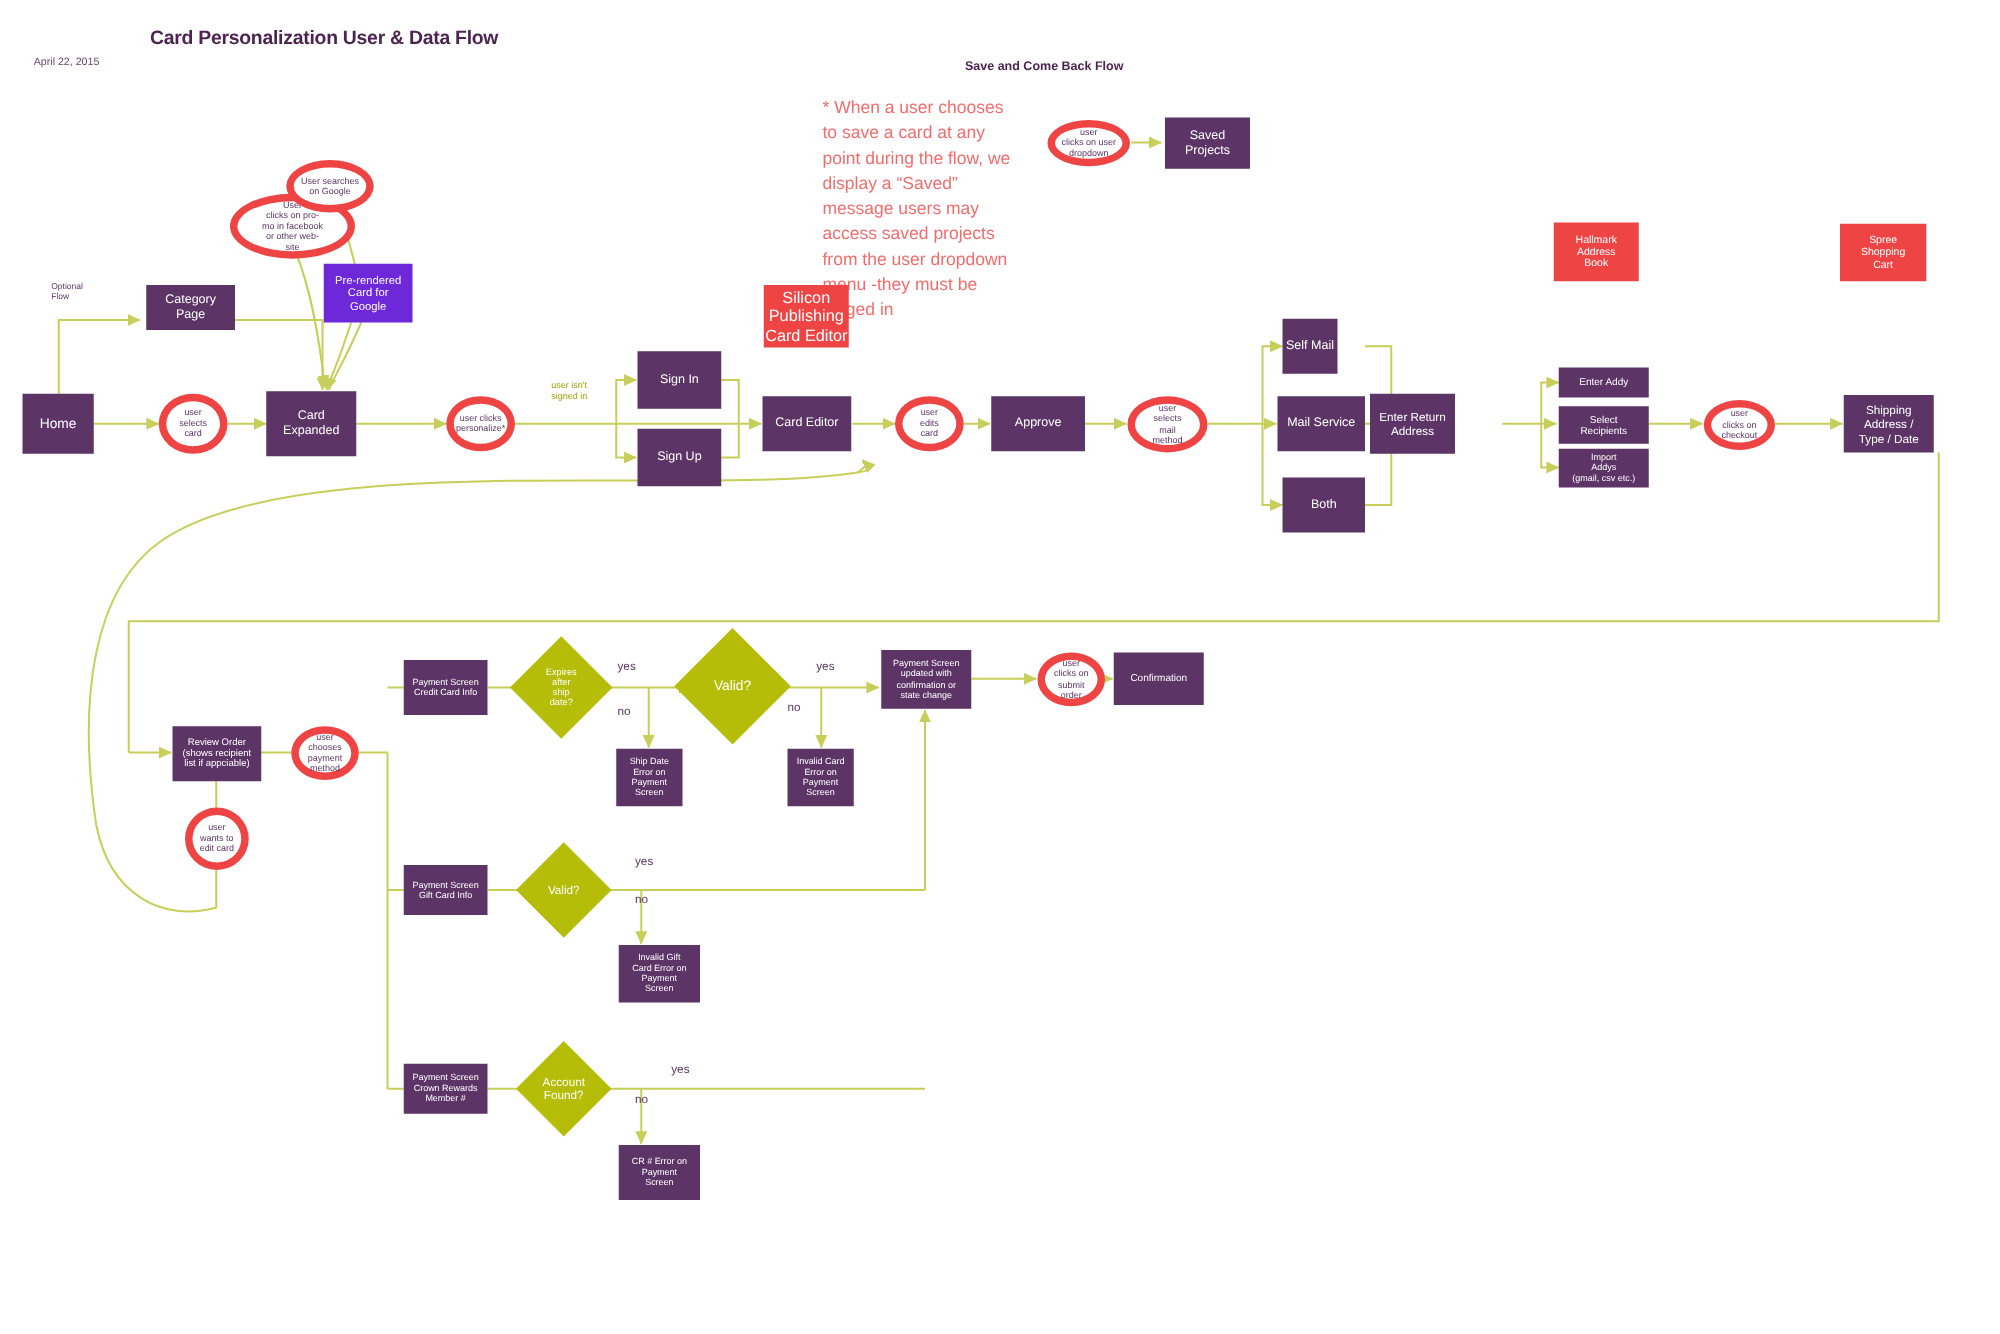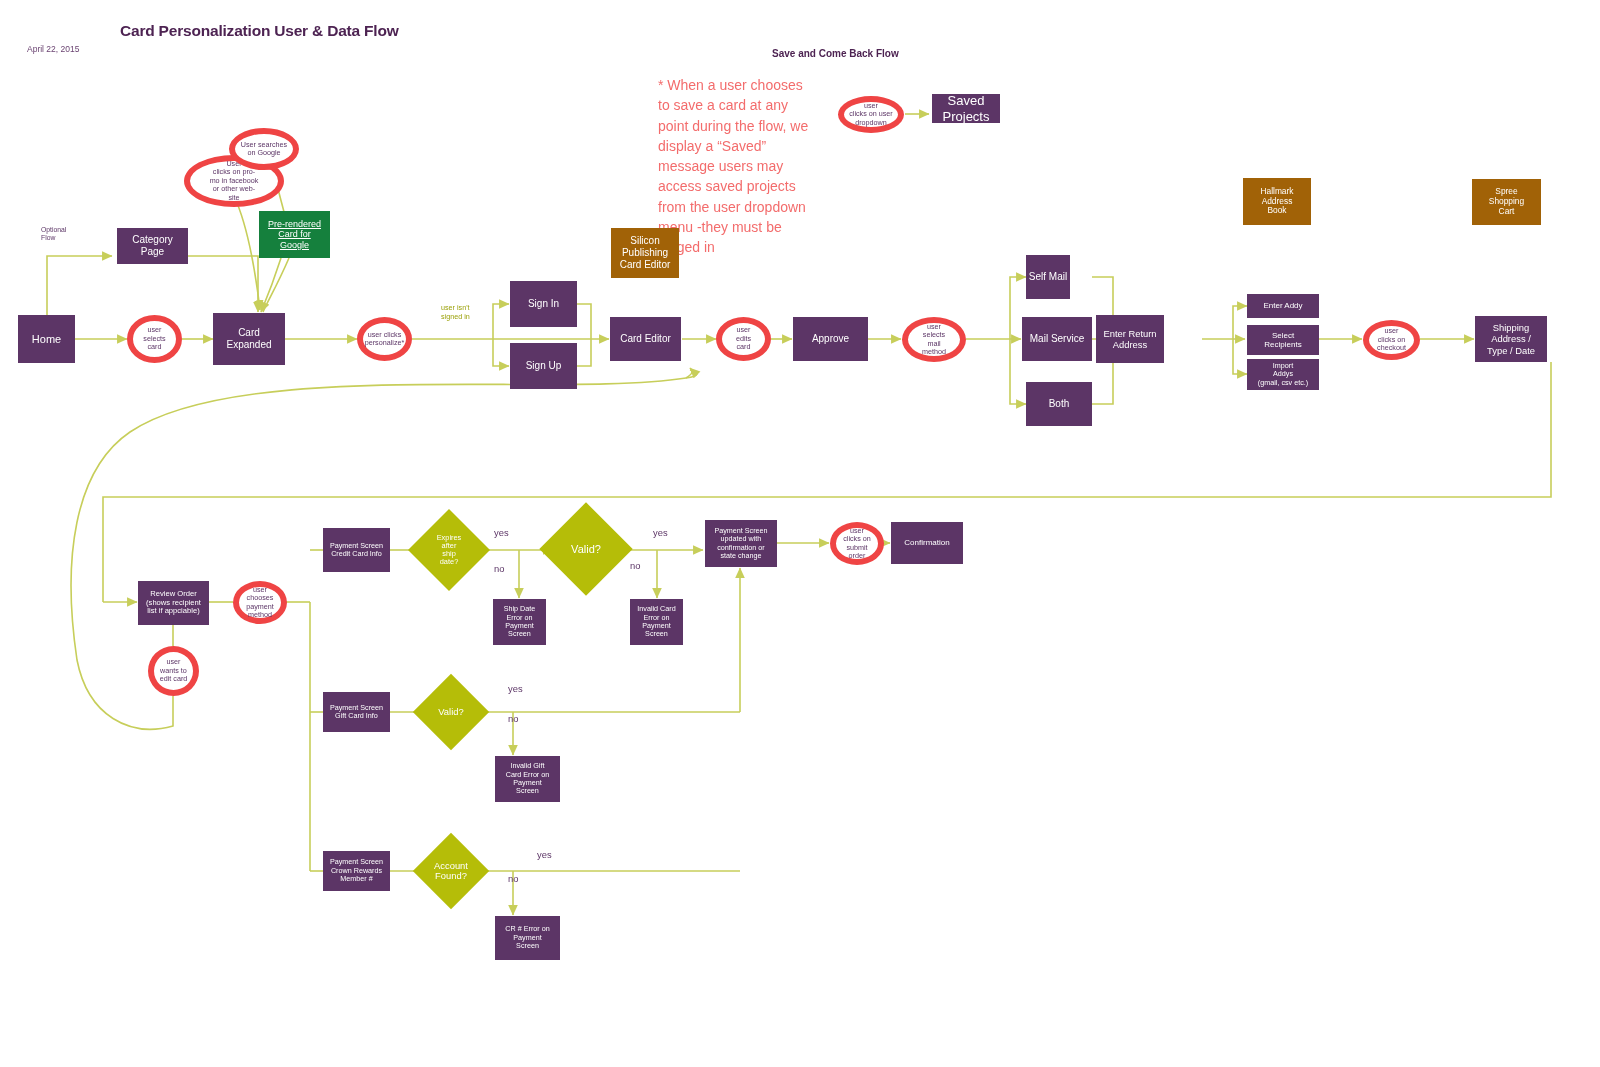--- a/index.html
+++ b/index.html
@@ -33,26 +33,25 @@
     justify-content: center;
     text-align: center;
     line-height: 1.18;
     z-index: 3;
   }
   .box {
     background: #5C3566;
     color: #ffffff;
   }
   .box-lav {
-    background: #15803d;
+    background: #6d28d9;
     color: #ffffff;
-    text-decoration: underline;
   }
   .box-olive {
-    background: #a16207;
+    background: #ef4444;
     color: #ffffff;
   }
   .ellipse {
     background: #ffffff;
     border: 6px solid #ef4444;
     border-radius: 50%;
     color: #5C3566;
   }
   .diamond-wrap {
     position: absolute;
@@ -238,21 +237,21 @@
 Expanded</div>
   <div class="node ellipse" style="left:357px; top:317px; width:55px; height:44px; font-size:7.2px; white-space:pre-line;">user clicks
 personalize*</div>
 
   <div class="label t-olive" style="left:441px; top:304px; font-size:7.2px; white-space:pre-line;">user isn't
 signed in</div>
 
   <div class="node box" style="left:510px; top:281px; width:67px; height:46px; font-size:10px;">Sign In</div>
   <div class="node box" style="left:510px; top:343px; width:67px; height:46px; font-size:10px;">Sign Up</div>
 
-  <div class="node box-olive" style="left:611px; top:228px; width:68px; height:50px; font-size:10px; white-space:pre-line;">Silicon
+  <div class="node box-olive" style="left:611px; top:228px; width:68px; height:50px; font-size:13px; white-space:pre-line;">Silicon
 Publishing
 Card Editor</div>
   <div class="node box" style="left:610px; top:317px; width:71px; height:44px; font-size:10px;">Card Editor</div>
   <div class="node ellipse" style="left:716px; top:317px; width:55px; height:44px; font-size:7.2px; white-space:pre-line;">user
 edits
 card</div>
   <div class="node box" style="left:793px; top:317px; width:75px; height:44px; font-size:10px;">Approve</div>
   <div class="node ellipse" style="left:902px; top:317px; width:64px; height:45px; font-size:7.2px; white-space:pre-line;">user
 selects
 mail
@@ -283,21 +282,21 @@
   <div class="node box" style="left:1475px; top:316px; width:72px; height:46px; font-size:9.4px; white-space:pre-line;">Shipping
 Address /
 Type / Date</div>
   <div class="node box-olive" style="left:1472px; top:179px; width:69px; height:46px; font-size:8.4px; white-space:pre-line;">Spree
 Shopping
 Cart</div>
 
   <div class="node ellipse" style="left:838px; top:96px; width:66px; height:37px; font-size:7.2px; white-space:pre-line;">user
 clicks on user
 dropdown</div>
-  <div class="node box" style="left:932px; top:94px; width:68px; height:29px; font-size:13px; white-space:pre-line;">Saved
+  <div class="node box" style="left:932px; top:94px; width:68px; height:41px; font-size:10px; white-space:pre-line;">Saved
 Projects</div>
   <svg style="position:absolute; left:0; top:0; width:1600px; height:1067px; pointer-events:none; z-index:2;" viewBox="0 0 1600 1067">
     <g fill="none" stroke="#C7CE5A" stroke-width="1.6">
       <path d="M905,114 L929,114" marker-end="url(#arrow)"></path>
     </g>
   </svg>
 
   <div class="node box" style="left:138px; top:581px; width:71px; height:44px; font-size:7.6px; white-space:pre-line;">Review Order
 (shows recipient
 list if appciable)</div>

